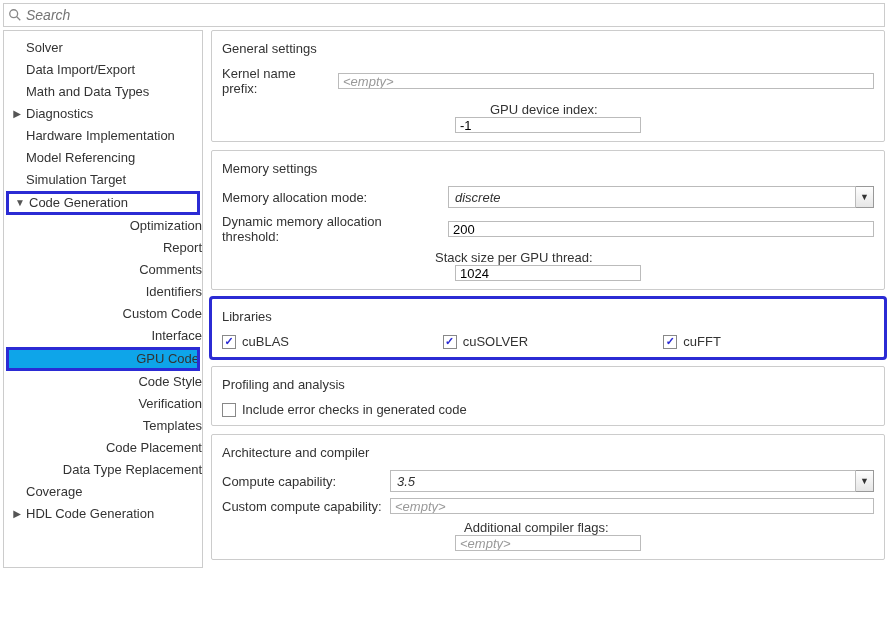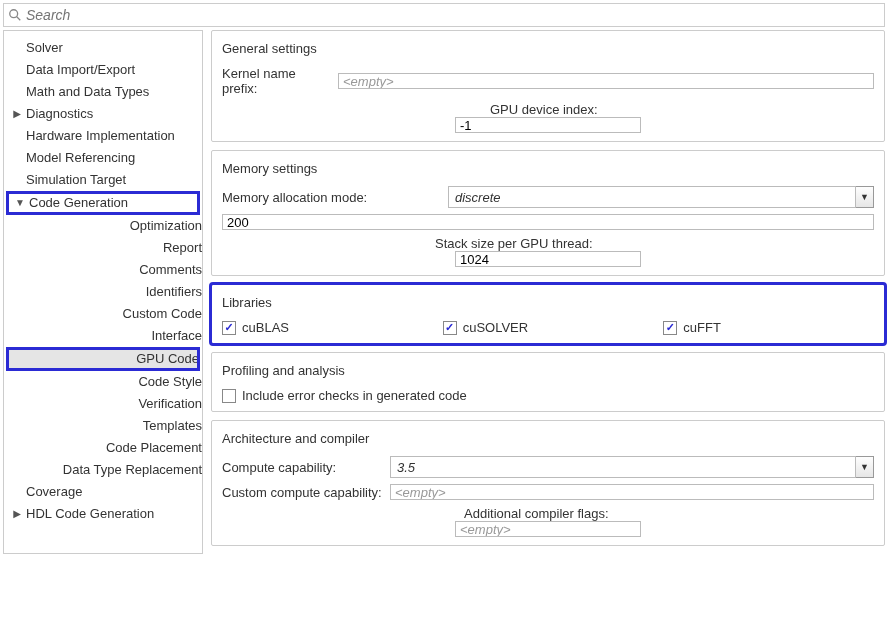--- a/index.html
+++ b/index.html
@@ -7,21 +7,21 @@
 .search-bar { display: flex; align-items: center; border: 1px solid #ccc; padding: 3px 4px; margin: 3px; }
 .search-icon { width: 14px; height: 14px; margin-right: 4px; }
 .search-input { flex: 1; border: none; outline: none; font-size: 14px; font-style: italic; color: #0f766e; }
 .container { display: flex; gap: 8px; padding: 0 3px; }
 .sidebar { width: 200px; border: 1px solid #ccc; padding: 6px 0; }
 .tree-item { display: flex; align-items: center; padding: 2px 4px 2px 8px; cursor: pointer; line-height: 18px; }
 .tree-item .arrow { width: 10px; text-align: center; font-size: 10px; color: #555; }
 .tree-item .label { padding-left: 4px; }
 .tree-child { padding-left: 34px; line-height: 18px; padding-top: 2px; padding-bottom: 2px; cursor: pointer; text-align: right; }
 .tree-item.hl, .tree-child.hl { outline: 3px solid #2b2bd4; outline-offset: -2px; margin: 1px 3px; }
-.tree-child.selected { background: #e5e5e5; }
+.tree-child.selected { background: #0ea5e9; }
 .main { flex: 1; }
 .section { border: 1px solid #ccc; border-radius: 2px; margin-bottom: 8px; padding: 8px 10px; }
 .section.hl { outline: 3px solid #2b2bd4; outline-offset: -1px; }
 .section-title { font-size: 13px; margin-bottom: 10px; padding-top: 2px; }
 .row { display: flex; align-items: center; margin-bottom: 6px; }
 .row:last-child { margin-bottom: 0; flex-direction: column; }
 .row-label { font-size: 13px; padding-right: 8px; }
 .row-field { flex: 1; }
 input.text { width: 100%; border: 1px solid #bbb; padding: 3px 4px; font-size: 13px; height: 16px; }
 input.text::placeholder { font-style: italic; color: #999; }
@@ -121,20 +121,21 @@
       <div class="row">
         <div class="row-label w2">Memory allocation mode:</div>
         <div class="row-field">
           <div class="select">
             <div class="select-main">discrete</div>
             <div class="select-btn">▼</div>
           </div>
         </div>
       </div>
       <div class="row">
+        <div class="row-label w2">Dynamic memory allocation threshold:</div>
         <div class="row-field"><input class="text" value="200" style=""></div>
       </div>
       <div class="row">
         <div class="row-label w2">Stack size per GPU thread:</div>
         <div class="row-field"><input class="text" value="1024" style=""></div>
       </div>
     </div>
 
     <div class="section hl">
       <div class="section-title">Libraries</div>

